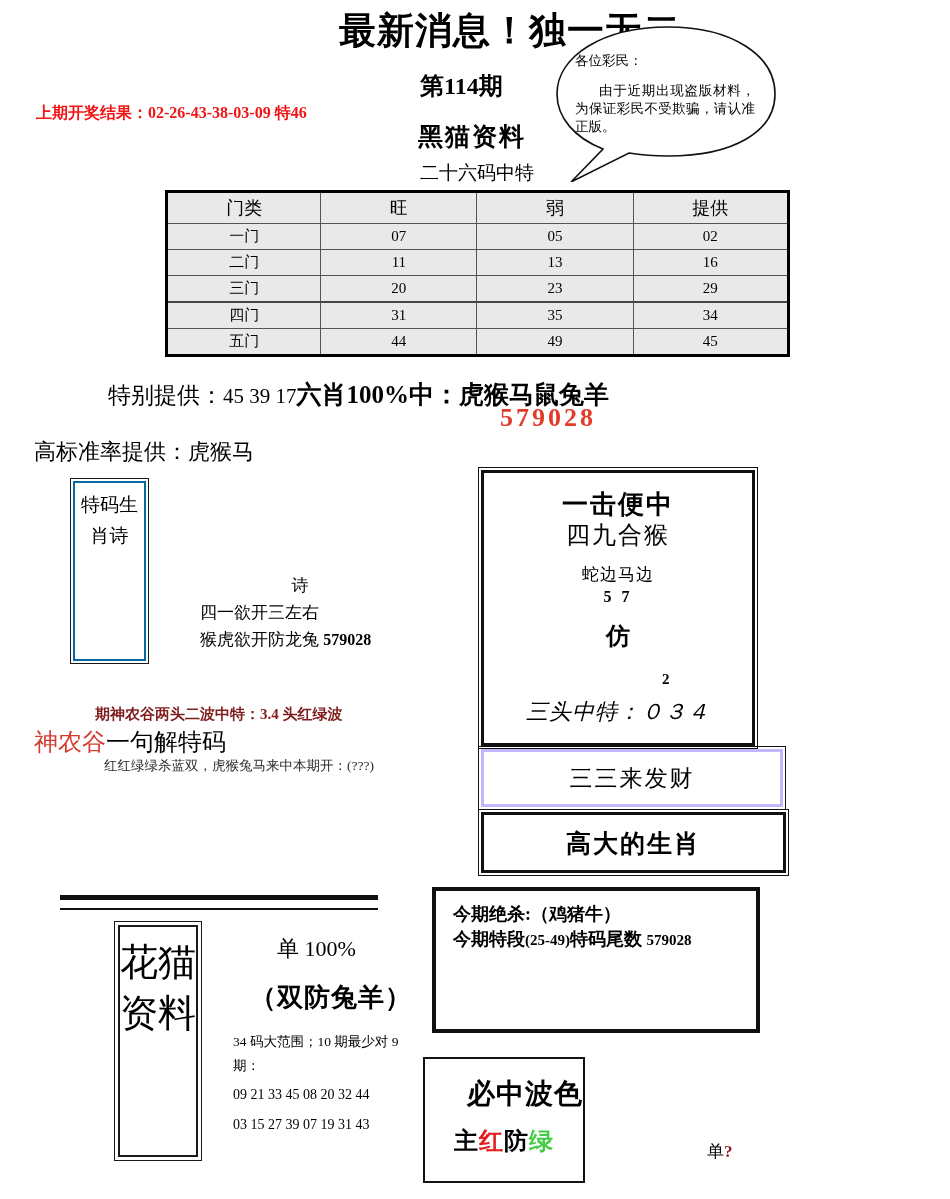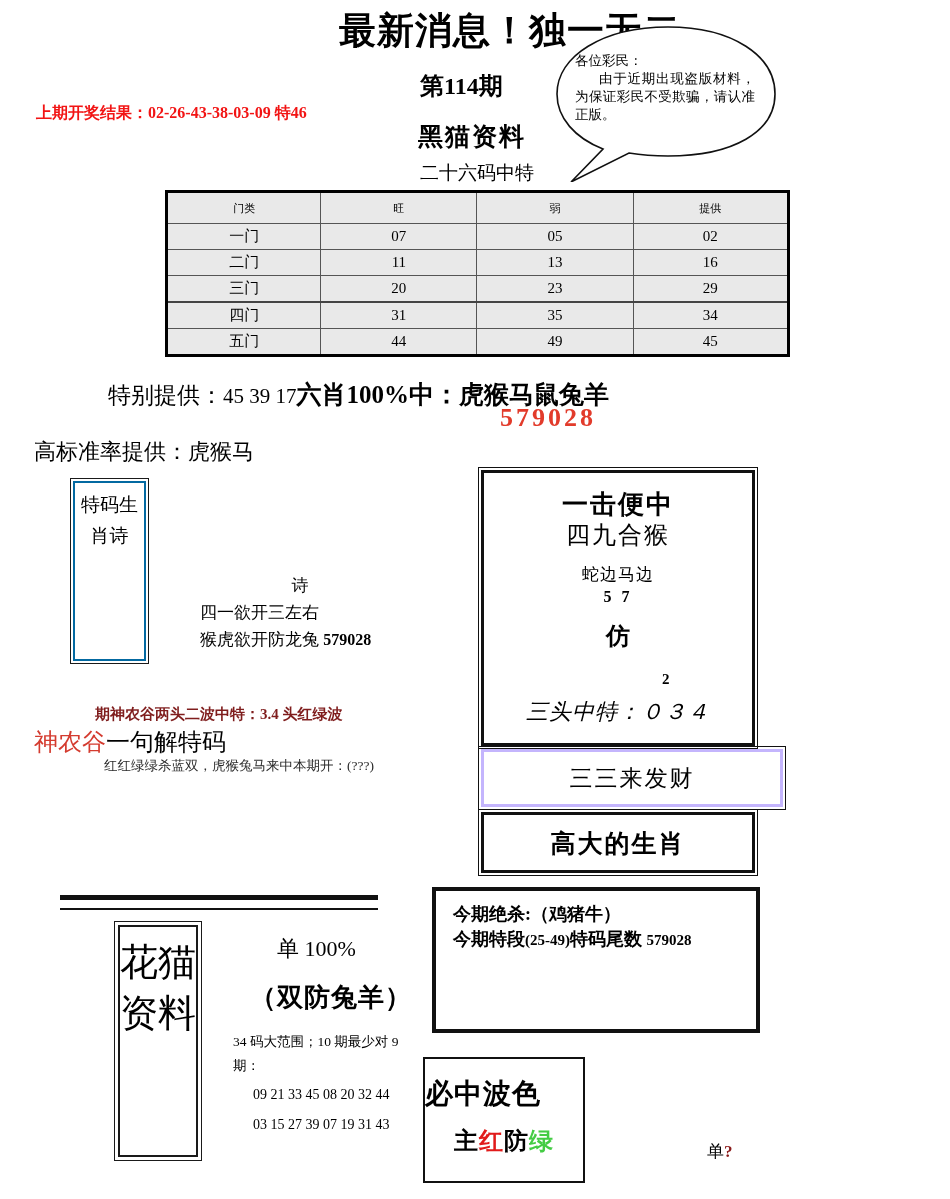--- a/index.html
+++ b/index.html
@@ -36,37 +36,37 @@
   
   #bubble{
     left:543px;top:22px;width:240px;height:140px;
   }
   #bubble svg{display:block;}
   #bubble-text{
     position:absolute;left:32px;top:30px;width:180px;
     font-size:13.5px;line-height:18px;text-align:justify;
     font-family:"Liberation Serif","DejaVu Serif",serif;
   }
-  #bubble-text .indent{text-indent:24px;display:block;}
+  #bubble-text .indent{text-indent:24px;display:block;margin-top:12px;}
 
   
   #main-table{
     left:165px;top:190px;width:625px;
     border-collapse:collapse;
     background:#e9e9e9;
     border:3px solid #000;
   }
   #main-table td{
     border:1px solid #555;
     text-align:center;
     font-size:15px;
     height:23px;
     background:#e9e9e9;
   }
-  #main-table tr.hdr td{height:28px;font-size:11px;}
+  #main-table tr.hdr td{height:28px;font-size:18px;}
   #main-table tr.thick td{border-top:2px solid #444;}
   #main-table col.c1{width:155px;}
   #main-table col.c2{width:157px;}
   #main-table col.c3{width:157px;}
   #main-table col.c4{width:156px;}
 
   
   #special-line{
     left:108px;top:378px;font-size:23px;white-space:nowrap;
   }
@@ -130,21 +130,21 @@
   #rbox-main .l7{position:absolute;left:0;top:224px;width:268px;text-align:center;font-size:22px;letter-spacing:1px;font-style:italic;}
 
   #rbox-2{
     left:481px;top:749px;width:268px;height:52px;
     border:3px solid #c4b5fd;background:#fff;
     outline:1px solid #111;outline-offset:2px;padding-left:28px;
   }
   #rbox-3{
     left:481px;top:812px;width:268px;height:55px;
     border:3px solid #111;background:#fff;
-    outline:1px solid #111;outline-offset:2px;
+    outline:1px solid #111;outline-offset:2px;padding-left:31px;
   }
   .rcenter{
     position:absolute;left:0;top:50%;transform:translateY(-50%);
     width:100%;text-align:center;
   }
   #rbox-2 .rcenter{font-size:23px;letter-spacing:2px;}
   #rbox-3 .rcenter{font-size:25px;font-weight:bold;letter-spacing:2px;}
 
   
   #kill-box{
@@ -178,30 +178,30 @@
   #single100{
     left:277px;top:934px;font-size:22px;
   }
   #double-guard{
     left:250px;top:980px;font-size:26px;font-weight:bold;letter-spacing:1px;
   }
   #range-note{
     left:233px;top:1030px;width:185px;font-size:13.5px;line-height:24px;
   }
   #num-rows{
-    left:233px;top:1080px;width:200px;font-size:14px;line-height:30px;margin-left:20px;
+    left:233px;top:1080px;width:200px;font-size:14px;line-height:30px;
   }
 
   
   #color-box{
     left:423px;top:1057px;width:158px;height:122px;
     border:2px solid #111;background:#fff;
   }
   #color-title{
-    position:absolute;left:0;top:16px;width:158px;text-align:left;
+    position:absolute;left:0;top:16px;width:158px;text-align:right;
     font-size:28px;font-weight:bold;letter-spacing:1px;
   }
   #color-sub{
     position:absolute;left:0;top:66px;width:158px;text-align:center;
     font-size:24px;font-weight:bold;letter-spacing:1px;
   }
   #color-sub .r{color:#e11b1b;}
   #color-sub .g{color:#44cc44;}
   #single-q{
     left:707px;top:1140px;font-size:17px;

